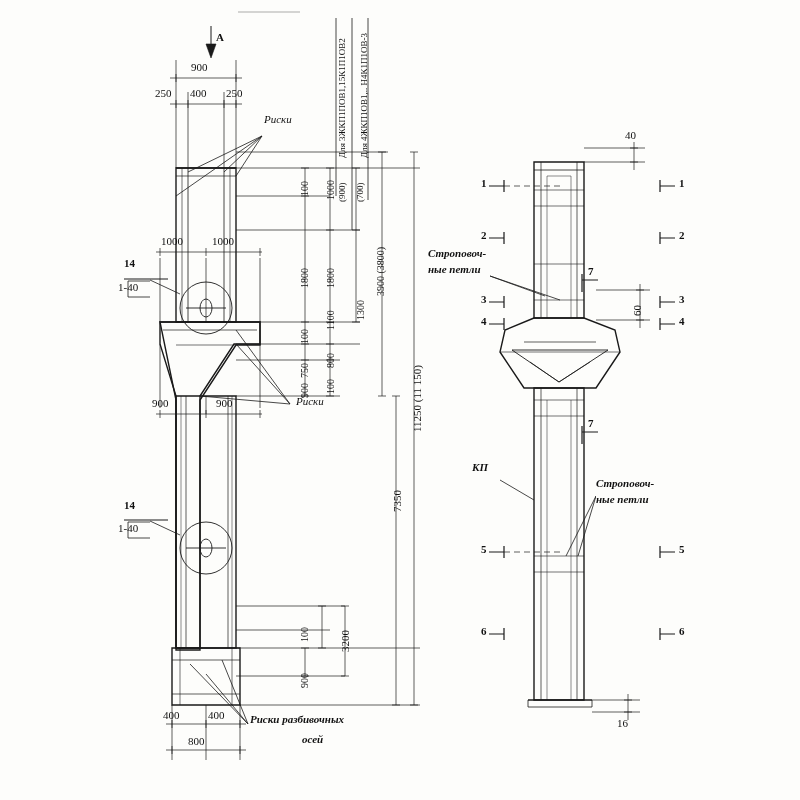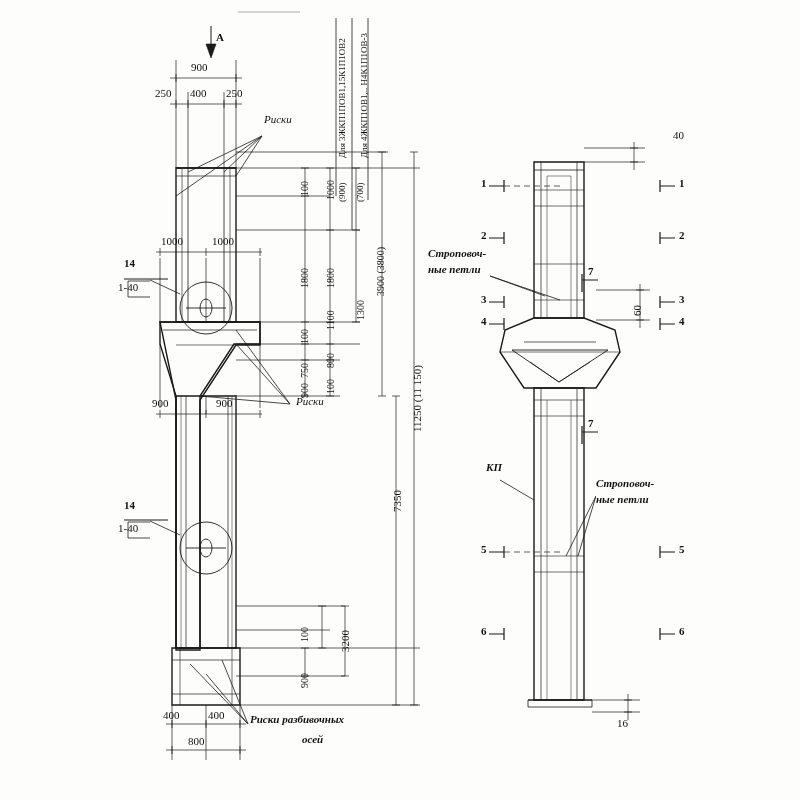--- a/index.html
+++ b/index.html
@@ -369,21 +369,21 @@
   <div class="lbl small rot90" style="left:300px; top:642px;">100</div>
   <div class="lbl small rot90" style="left:300px; top:688px;">900</div>
 
   <div class="lbl" style="left:163px; top:710px;">400</div>
   <div class="lbl" style="left:208px; top:710px;">400</div>
   <div class="lbl" style="left:188px; top:736px;">800</div>
 
   <div class="lbl italic bold" style="left:250px; top:714px;">Риски разбивочных</div>
   <div class="lbl italic bold" style="left:302px; top:734px;">осей</div>
 
-  <div class="lbl" style="left:625px; top:130px;margin-left:48px;">40</div>
+  <div class="lbl" style="left:625px; top:130px;">40</div>
   <div class="lbl rot90" style="left:632px; top:316px;">60</div>
   <div class="lbl" style="left:617px; top:718px;">16</div>
 
   <div class="lbl bold" style="left:481px; top:178px;">1</div>
   <div class="lbl bold" style="left:481px; top:230px;">2</div>
   <div class="lbl bold" style="left:481px; top:294px;">3</div>
   <div class="lbl bold" style="left:481px; top:316px;">4</div>
   <div class="lbl bold" style="left:481px; top:544px;">5</div>
   <div class="lbl bold" style="left:481px; top:626px;">6</div>
 
@@ -396,15 +396,15 @@
 
   <div class="lbl bold" style="left:588px; top:266px;">7</div>
   <div class="lbl bold" style="left:588px; top:418px;">7</div>
 
   <div class="lbl bold italic" style="left:428px; top:248px; background:#fdfdfb;">Строповоч-</div>
   <div class="lbl bold italic" style="left:428px; top:264px; background:#fdfdfb;">ные петли</div>
 
   <div class="lbl bold italic" style="left:596px; top:478px; background:#fdfdfb;">Строповоч-</div>
   <div class="lbl bold italic" style="left:596px; top:494px; background:#fdfdfb;">ные петли</div>
 
-  <div class="lbl bold italic" style="left:486px; top:462px;">КП</div>
+  <div class="lbl bold italic" style="left:472px; top:462px;">КП</div>
 
 </div>
 
 </body></html>

